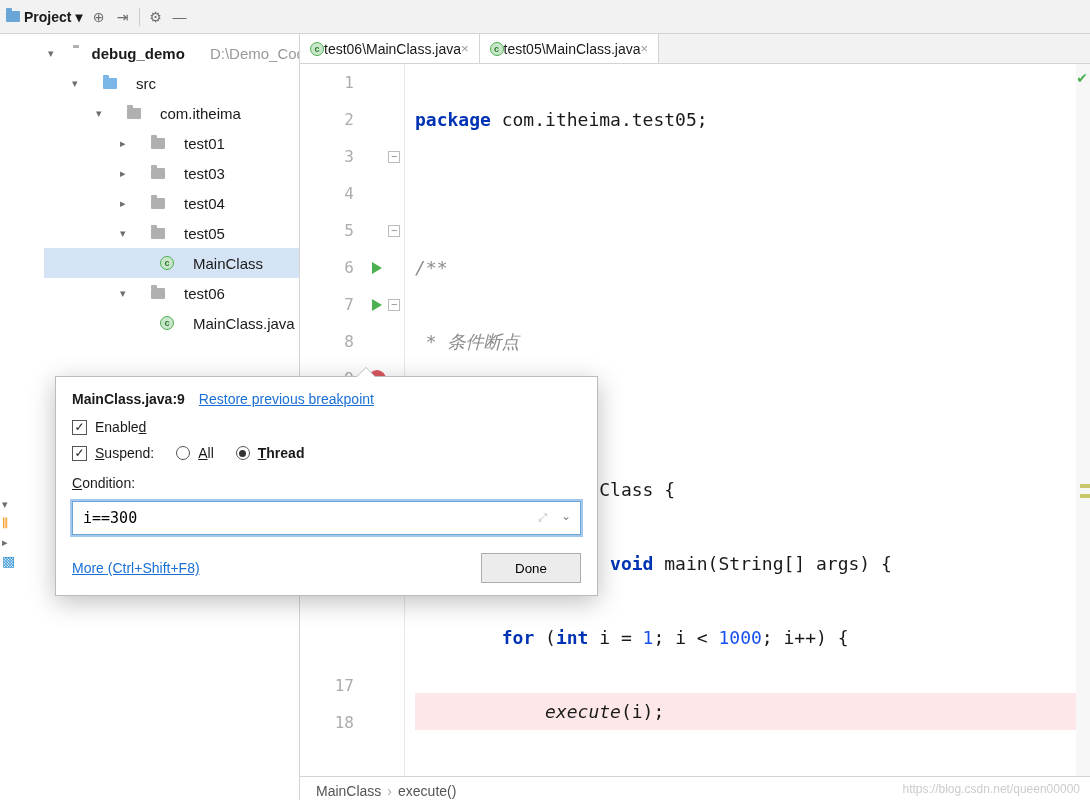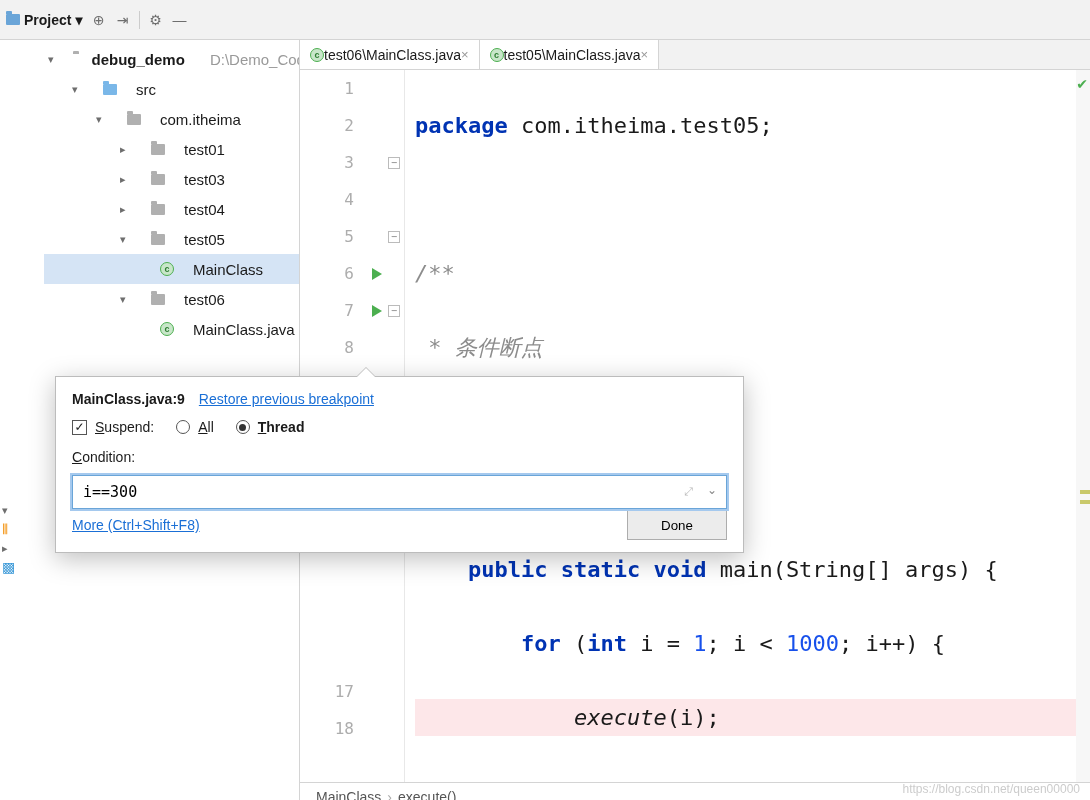--- a/index.html
+++ b/index.html
@@ -1,19 +1,19 @@
 <!DOCTYPE html>
 <html><head>
 <meta charset="utf-8">
 <style>
 * { box-sizing: border-box; margin: 0; padding: 0; }
 body { font-family: "Segoe UI", Arial, sans-serif; font-size: 14px; color: #1a1a1a; background: #fff; width: 1090px; height: 800px; overflow: hidden; position: relative; }
 
 
-.toolbar { height: 40px; background: #f2f2f2; border-bottom: 1px solid #d4d4d4; display: flex; align-items: center; padding: 0 6px; gap: 8px; }
+.toolbar { height: 34px; background: #f2f2f2; border-bottom: 1px solid #d4d4d4; display: flex; align-items: center; padding: 0 6px; gap: 8px; }
 .toolbar .proj-btn { display: flex; align-items: center; gap: 4px; font-weight: 600; cursor: pointer; }
 .folder-ico { width: 14px; height: 11px; background: #6aa5d8; border-radius: 1px; position: relative; display: inline-block; }
 .folder-ico::before { content:''; position:absolute; top:-3px; left:0; width:6px; height:3px; background:#6aa5d8; border-radius:1px 1px 0 0; }
 .folder-ico.gray { background:#b0b0b0; }
 .folder-ico.gray::before { background:#b0b0b0; }
 .folder-ico.blue { background:#7ab7e8; }
 .folder-ico.blue::before { background:#7ab7e8; }
 .toolbar-icon { width:16px; height:16px; display:flex; align-items:center; justify-content:center; color:#6e6e6e; cursor:pointer; }
 
 .main { display:flex; height: calc(100% - 30px); }
@@ -36,54 +36,54 @@
 .editor-area { flex:1; display:flex; flex-direction:column; min-width:0; }
 .tabs { height:30px; background:#f2f2f2; border-bottom:1px solid #d4d4d4; display:flex; align-items:stretch; }
 .tab { display:flex; align-items:center; gap:0; padding:0 10px; border-right:1px solid #d4d4d4; background:#fff; cursor:pointer; }
 .tab .close-x { color:#999; font-size:13px; }
 .code-wrap { flex:1; display:flex; overflow:hidden; position:relative; }
 .gutter { width:105px; background:#fff; border-right:1px solid #e8e8e8; font-family: "Consolas","Menlo",monospace; font-size:16px; color:#adadad; }
 .gut-row { height:37px; display:flex; align-items:center; justify-content:flex-end; padding-right:50px; position:relative; }
 .run-tri { position:absolute; right:22px; width:0; height:0; border-left:10px solid #4caf50; border-top:6px solid transparent; border-bottom:6px solid transparent; }
 .fold { position:absolute; right:4px; width:12px; height:12px; border:1px solid #bbb; background:#fff; font-size:10px; line-height:10px; text-align:center; color:#888; }
 .bp-dot { position:absolute; right:18px; width:18px; height:18px; border-radius:50%; background:#db5860; }
-.code { flex:1; font-family: "Consolas","Menlo",monospace; font-size:22px; line-height:37px; padding-left:10px; white-space:pre; position:relative; }
+.code { flex:1; font-family: "Consolas","Menlo",monospace; font-size:18px; line-height:37px; padding-left:10px; white-space:pre; position:relative; }
 .code-row { height:37px; }
 .code-row.bp-line { background:#fde7e9; }
 .kw { color:#0033b3; font-weight:700; }
 .num { color:#1750eb; }
 .cmt { color:#8c8c8c; font-style:italic; }
 .fn-it { font-style:italic; }
 
 .check-stripe { position:absolute; top:0; right:0; width:14px; height:100%; background:#f7f7f7; }
 .check-stripe .ok { position:absolute; top:6px; right:2px; color:#4caf50; font-size:14px; }
 .check-stripe .y1 { position:absolute; right:0; width:10px; height:4px; background:#c9c96b; }
 
 .breadcrumb { height:28px; border-top:1px solid #d4d4d4; display:flex; align-items:center; padding:0 16px; gap:6px; color:#555; background:#fff; }
 .crumb-sep { color:#aaa; }
 .watermark { position:absolute; right:10px; bottom:4px; color:#ccc; font-size:12px; }
 
 
-.popup { position:absolute; left:55px; top:376px; width:689px; background:#fff; border:1px solid #bcbcbc; box-shadow:0 6px 24px rgba(0,0,0,.25); z-index:50; padding:14px 16px 12px; }
+.popup { position:absolute; left:55px; top:376px; width:543px; background:#fff; border:1px solid #bcbcbc; box-shadow:0 6px 24px rgba(0,0,0,.25); z-index:50; padding:14px 16px 12px; }
 .popup::before { content:''; position:absolute; top:-10px; left:300px; width:0; height:0; border-left:10px solid transparent; border-right:10px solid transparent; border-bottom:10px solid #bcbcbc; }
 .popup::after { content:''; position:absolute; top:-9px; left:300px; width:0; height:0; border-left:10px solid transparent; border-right:10px solid transparent; border-bottom:10px solid #fff; }
 .popup-head { display:flex; align-items:center; gap:14px; margin-bottom:12px; }
 .popup-title { font-weight:700; }
 .popup-link { color:#1a6fd6; cursor:pointer;text-decoration:underline; }
 .popup-row { display:flex; align-items:center; gap:8px; margin:10px 0; }
 .chk { width:15px; height:15px; border:1px solid #555; display:inline-flex; align-items:center; justify-content:center; font-size:12px; }
 .chk.checked::after { content:'✓'; }
 .radio { width:14px; height:14px; border:1px solid #555; border-radius:50%; display:inline-flex; align-items:center; justify-content:center; }
 .radio.sel::after { content:''; width:7px; height:7px; border-radius:50%; background:#333; }
 .under-letter { text-decoration:underline; }
 .cond-input { position:relative; margin-top:4px; }
 .cond-input input { width:100%; height:34px; border:1px solid #6aa5d8; padding:0 60px 0 10px; font-family:"Consolas",monospace; font-size:15px; outline:2px solid #a5c9ee; }
 .cond-caret { position:absolute; right:10px; top:8px; color:#888; font-size:12px; }
 .cond-expand { position:absolute; right:34px; top:10px; color:#bbb; font-size:11px; }
-.popup-foot { display:flex; justify-content:space-between; align-items:center; margin-top:1px; }
+.popup-foot { display:flex; justify-content:space-between; align-items:center; margin-top:18px; }
 .btn-done { width:100px; height:30px; background:#ececec; border:1px solid #adadad; cursor:pointer; }
 </style>
 </head>
 <body>
 
 <div class="toolbar">
   <div class="proj-btn">
     <span class="folder-ico"></span>
     <span>Project</span>
     <span>▾</span>
@@ -248,20 +248,24 @@
   </div>
 </div>
 
 <div class="popup">
   <div class="popup-head">
     <span class="popup-title">MainClass.java:9</span>
     <span class="popup-link">Restore previous breakpoint</span>
   </div>
   <div class="popup-row">
     <span class="chk checked"></span>
+    <span><span>Enable</span><span class="under-letter">d</span></span>
+  </div>
+  <div class="popup-row">
+    <span class="chk checked"></span>
     <span><span class="under-letter">S</span><span>uspend:</span></span>
     <span style="width:6px"></span>
     <span class="radio"></span>
     <span><span class="under-letter">A</span><span>ll</span></span>
     <span style="width:6px"></span>
     <span class="radio sel"></span>
     <span style="font-weight:700"><span class="under-letter">T</span><span>hread</span></span>
   </div>
   <div class="popup-row" style="margin-top:14px">
     <span><span class="under-letter">C</span><span>ondition:</span></span>

